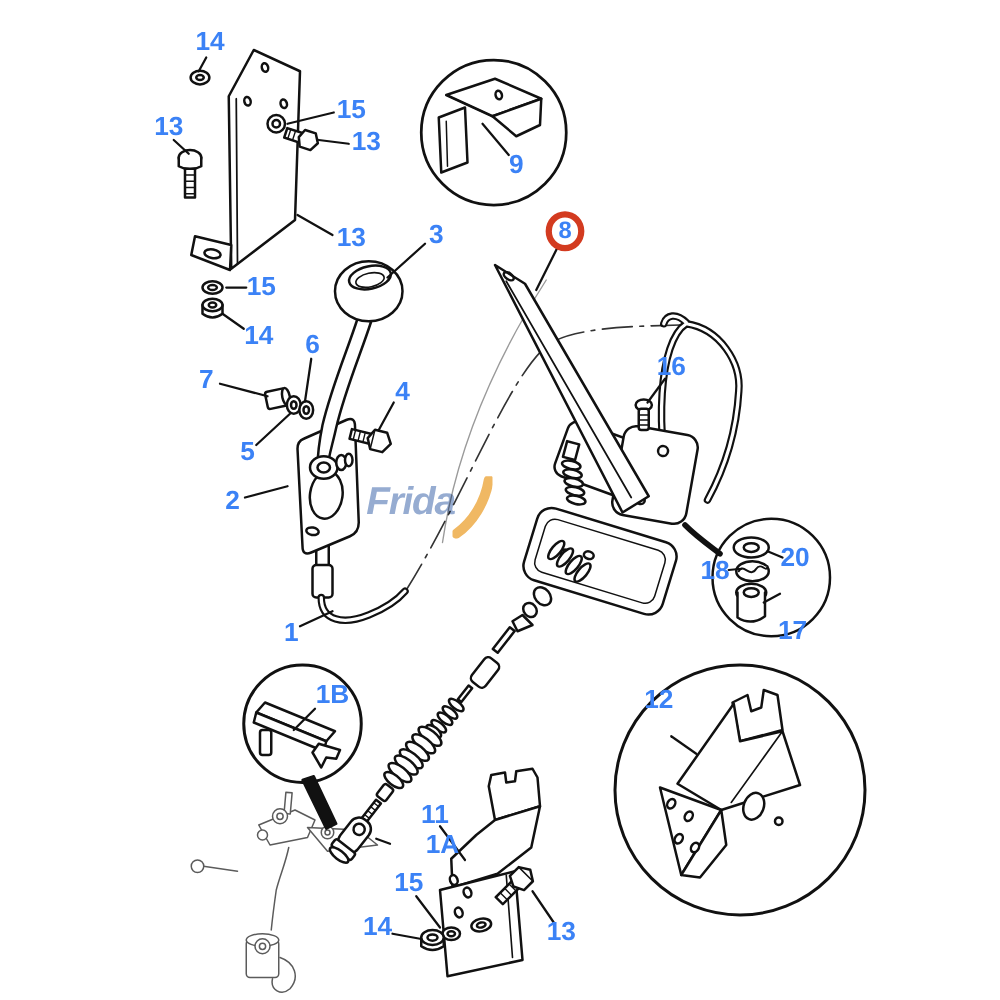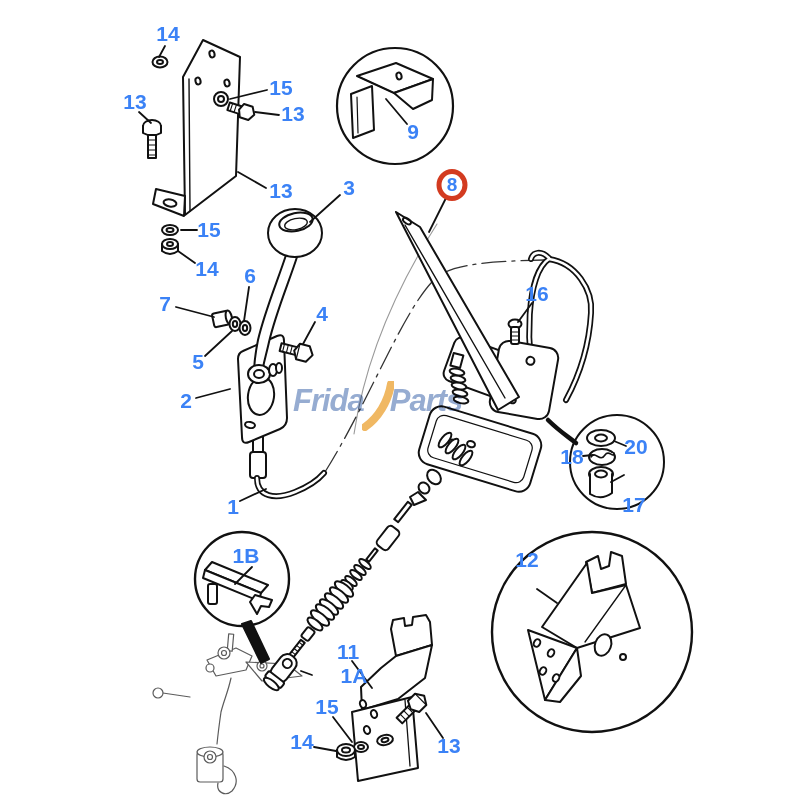--- a/index.html
+++ b/index.html
@@ -347,21 +347,20 @@
     <line x1="314" y1="747" x2="336" y2="751"></line>
     <line x1="443" y1="738" x2="426" y2="713"></line>
   </g>
 </svg>
 
 <div class="watermark" style="color: rgb(123, 151, 198);">
   <span>Frida</span>
   <svg class="swoosh" width="32" height="50" viewBox="0 0 32 50">
     <path d="M29,3 C26,21 16,37 3,46" fill="none" stroke="#eda63c" stroke-width="8" stroke-linecap="round"></path>
   </svg>
-  <span>Parts</span>
 </div>
 
 <div id="callout-layer">
       <div class="callout" style="left: 168px; top: 34px;">14</div>
       <div class="callout" style="left: 135px; top: 102px;">13</div>
       <div class="callout" style="left: 281px; top: 88px;">15</div>
       <div class="callout" style="left: 293px; top: 114px;">13</div>
       <div class="callout" style="left: 281px; top: 191px;">13</div>
       <div class="callout" style="left: 209px; top: 230px;">15</div>
       <div class="callout" style="left: 207px; top: 269px;">14</div>
@@ -371,21 +370,21 @@
       <div class="callout" style="left: 165px; top: 304px;">7</div>
       <div class="callout" style="left: 250px; top: 276px;">6</div>
       <div class="callout" style="left: 322px; top: 314px;">4</div>
       <div class="callout" style="left: 198px; top: 362px;">5</div>
       <div class="callout" style="left: 186px; top: 401px;">2</div>
       <div class="callout" style="left: 537px; top: 294px;">16</div>
       <div class="callout" style="left: 233px; top: 507px;">1</div>
       <div class="callout" style="left: 636px; top: 447px;">20</div>
       <div class="callout" style="left: 572px; top: 457px;">18</div>
       <div class="callout" style="left: 634px; top: 477px; margin-top: 28px;">17</div>
-      <div class="callout" style="left: 246px; top: 556px;">1B</div>
+      <div class="callout" style="left: 266px; top: 556px;">1B</div>
       <div class="callout" style="left: 527px; top: 560px;">12</div>
       <div class="callout" style="left: 348px; top: 652px;">11</div>
       <div class="callout" style="left: 322px; top: 676px; margin-left: 32px;">1A</div>
       <div class="callout" style="left: 327px; top: 707px;">15</div>
       <div class="callout" style="left: 302px; top: 742px;">14</div>
       <div class="callout" style="left: 449px; top: 746px;">13</div>
     </div>
 
 </div>
 

